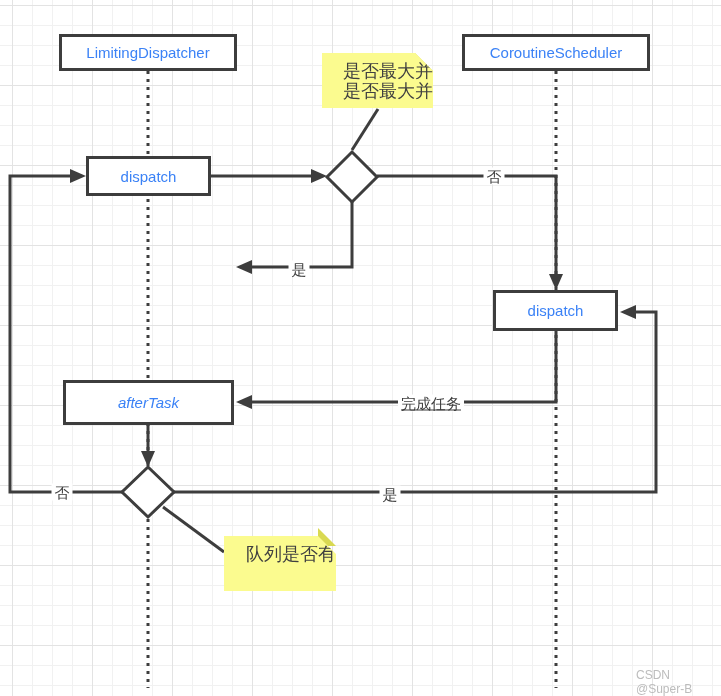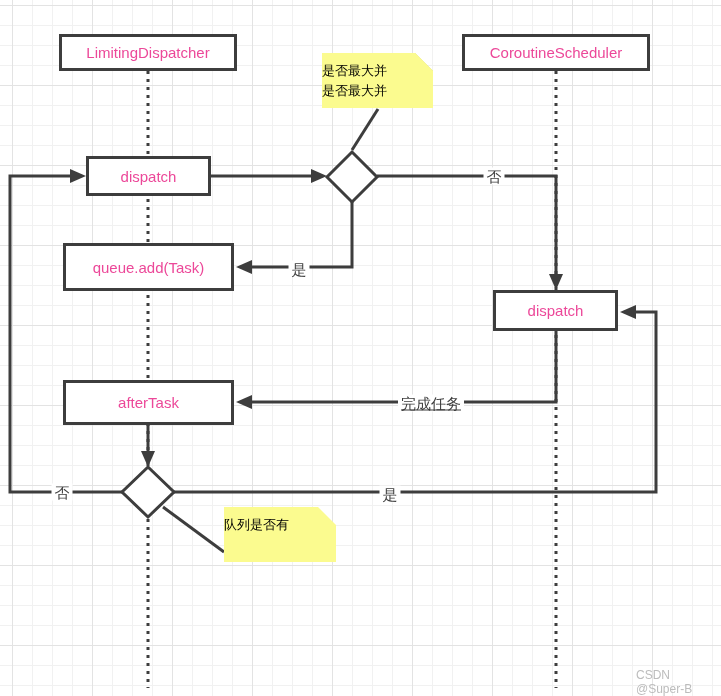--- a/index.html
+++ b/index.html
@@ -22,34 +22,34 @@
   }
   svg.overlay{
     position:absolute;left:0;top:0;width:721px;height:696px;
     pointer-events:none;
   }
   .box{
     position:absolute;
     box-sizing:border-box;
     background:#ffffff;
     border:3px solid #3d3d3d;
-    color:#ec4899;
+    color:#3b82f6;
     display:flex;align-items:center;justify-content:center;
     font-size:15px;
     text-align:center;
     z-index:3;
   }
   .note{
     position:absolute;
     box-sizing:border-box;
     background:#fbfb8f;
-    color:#000000;
-    font-size:13px;
+    color:#404040;
+    font-size:18px;
     line-height:20px;
-    text-align:left;
+    text-align:right;
     padding-top:8px;
     z-index:2;
     clip-path:polygon(0 0,calc(100% - 18px) 0,100% 18px,100% 100%,0 100%);
   }
   .note span{display:block;}
   .edge-label{
     position:absolute;
     transform:translate(-50%,-50%);
     background:#ffffff;
     color:#3d3d3d;
@@ -115,35 +115,32 @@
   <div class="box" style="left:59px;top:34px;width:178px;height:37px;">
     <span>LimitingDispatcher</span>
   </div>
   <div class="box" style="left:462px;top:34px;width:188px;height:37px;">
     <span>CoroutineScheduler</span>
   </div>
 
   <div class="box" style="left:86px;top:156px;width:125px;height:40px;">
     <span>dispatch</span>
   </div>
-  <div class="box" style="left:63px;top:243px;width:171px;height:48px;">
-    <span>queue.add(Task)</span>
-  </div>
   <div class="box" style="left:493px;top:290px;width:125px;height:41px;">
     <span>dispatch</span>
   </div>
-  <div class="box" style="left:63px;top:380px;width:171px;height:45px;">
+  <div class="box" style="left:63px;top:380px;width:171px;height:45px;font-style:italic;">
     <span>afterTask</span>
   </div>
 
   <div class="note" style="left:322px;top:53px;width:111px;height:55px;">
     <span>是否最大并</span>
     <span>是否最大并</span>
   </div>
-  <div class="note" style="left:224px;top:507px;width:112px;height:55px;">
+  <div class="note" style="left:224px;top:536px;width:112px;height:55px;">
     <span>队列是否有</span>
   </div>
 
   <div class="edge-label" style="left:494px;top:176px;">否</div>
   <div class="edge-label" style="left:299px;top:269px;">是</div>
   <div class="edge-label" style="left:431px;top:403px;text-decoration:underline;">完成任务</div>
   <div class="edge-label" style="left:62px;top:492px;">否</div>
   <div class="edge-label" style="left:390px;top:494px;">是</div>
 
   <div class="watermark">CSDN @Super-B</div>

